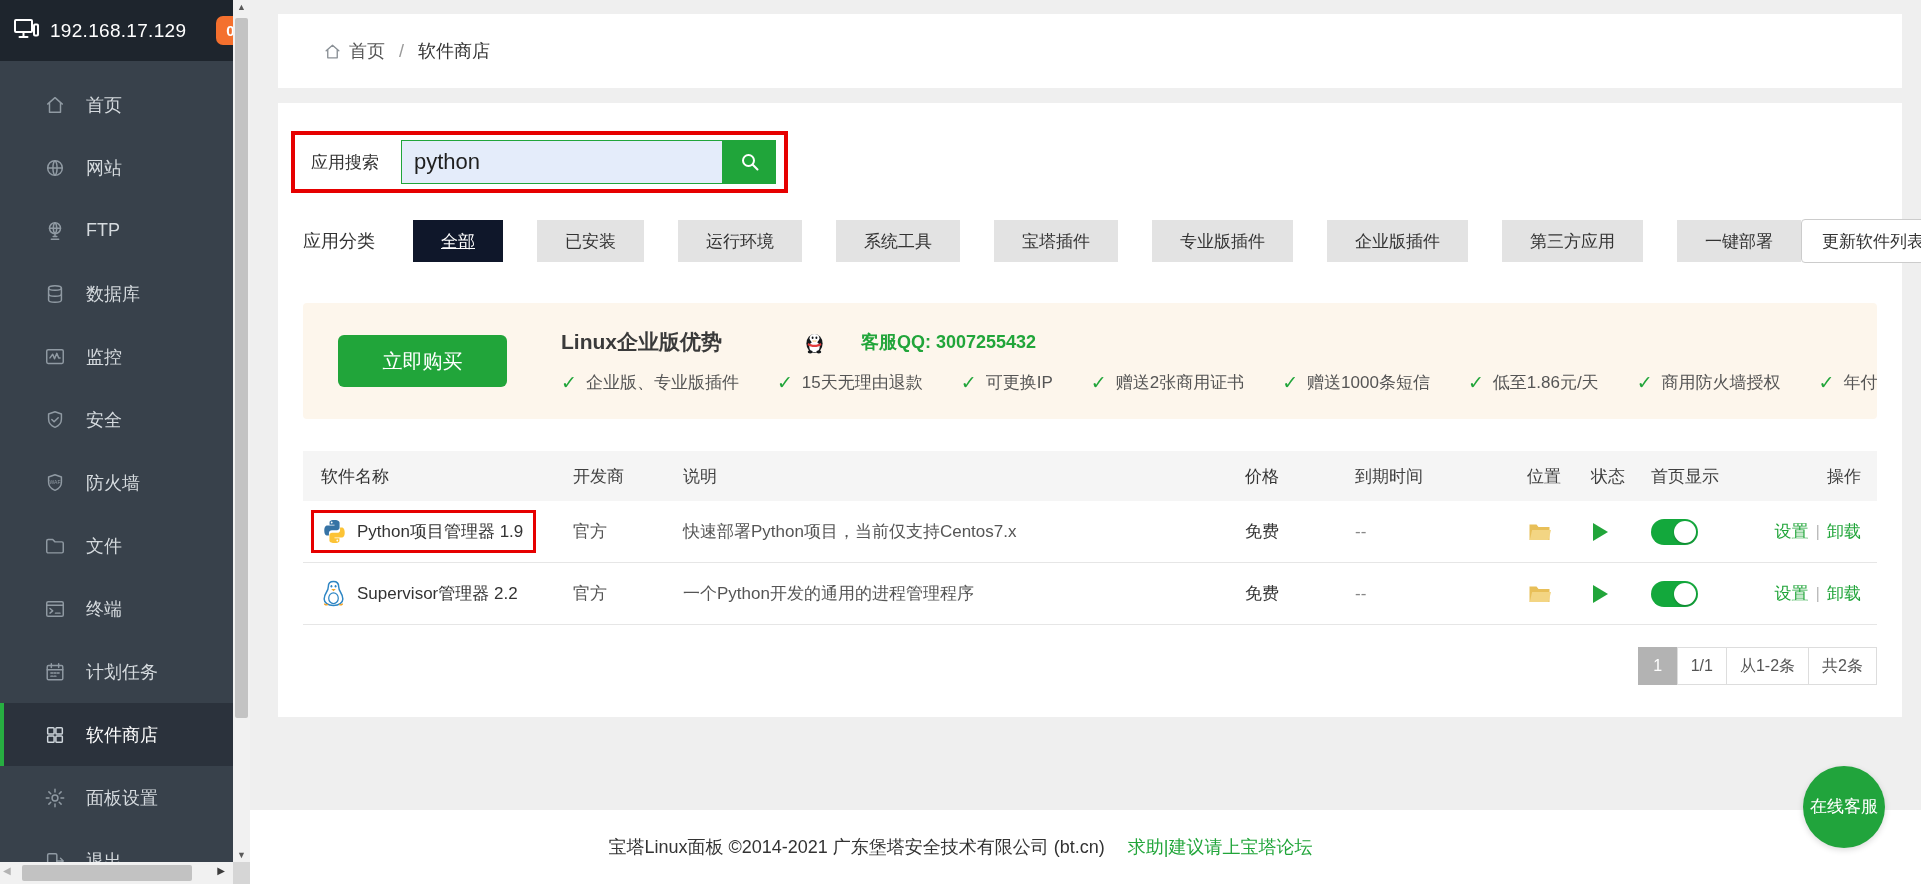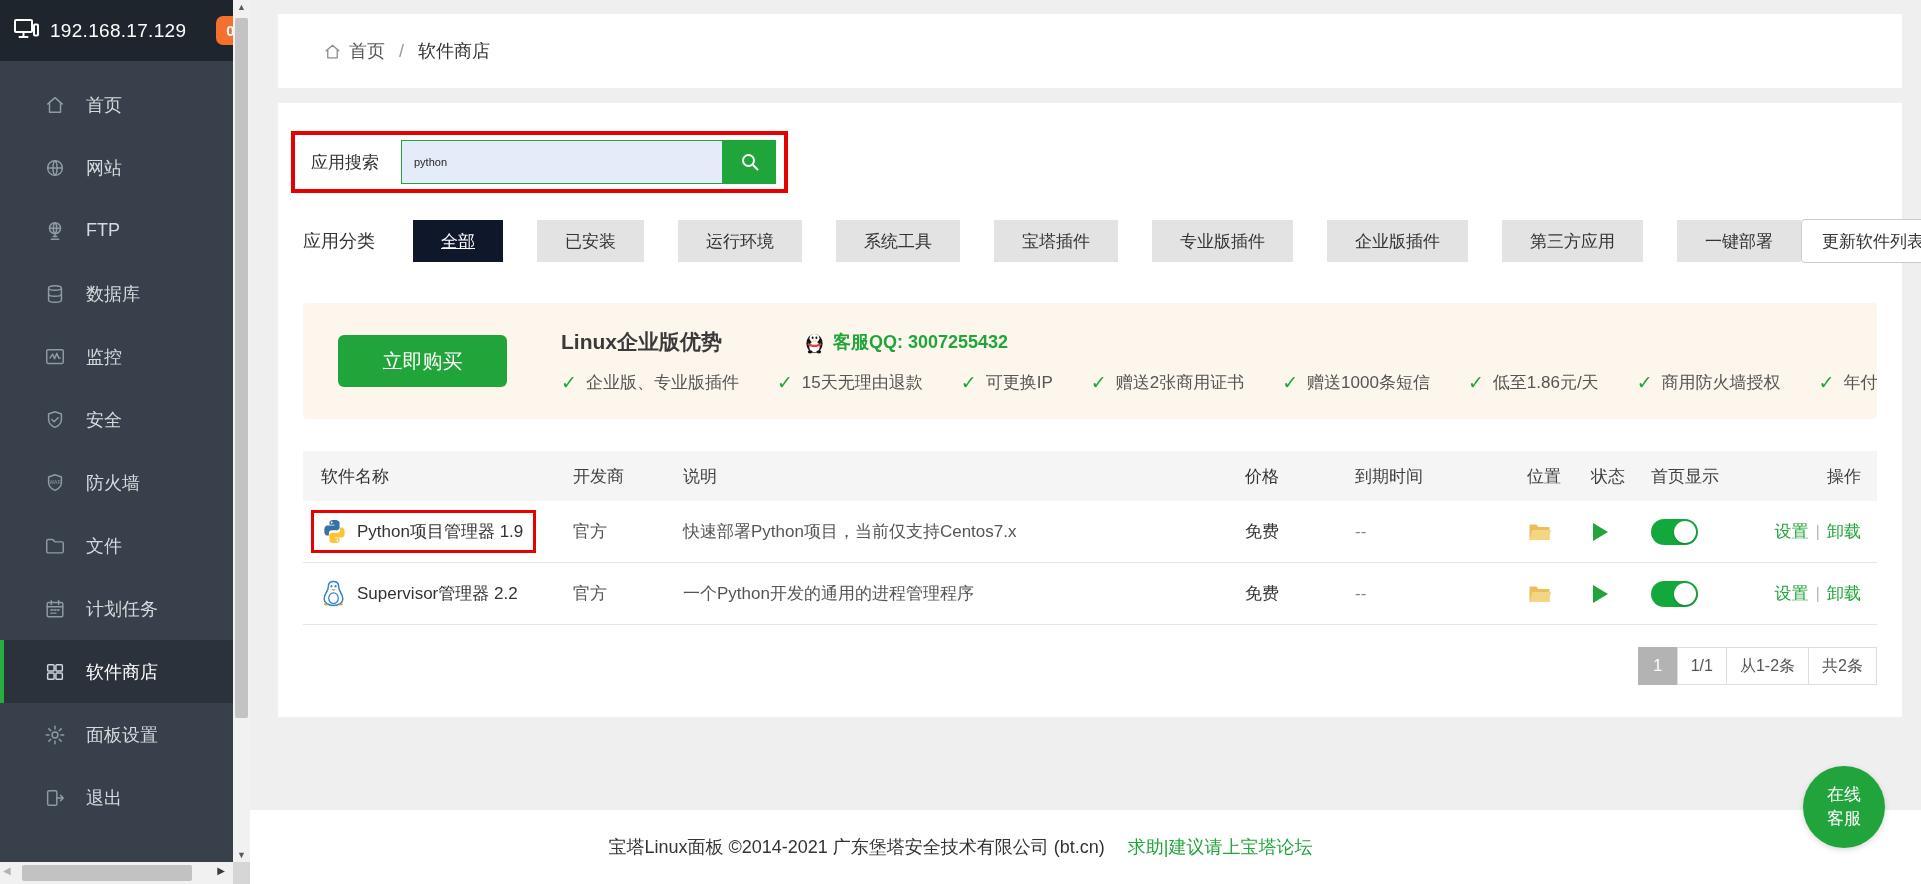--- a/index.html
+++ b/index.html
@@ -38,37 +38,37 @@
   .breadcrumb .bc-ico { margin-right:7px; display:flex; }
   .breadcrumb .bc-ico svg { width:19px; height:19px; stroke:#8a9096; fill:none; stroke-width:1.7; stroke-linecap:round; stroke-linejoin:round; }
   .breadcrumb .sep { margin:0 14px; color:#999; }
   .breadcrumb .cur { color:#333; }
 
   .main-card { margin-top:15px; height:614px; padding:28px 25px 0 25px; }
 
   
   .search-annot { display:inline-flex; align-items:center; border:4px solid #e60000; background:#fff; padding:5px 8px 5px 0; margin-left:-12px;justify-content:flex-end; }
   .search-label { font-size:17px; color:#333; padding:0 22px 0 16px; white-space:nowrap; }
-  .search-input { width:322px; height:44px; border:1px solid #20a53a; background:#e4ecfa; font-size:11px; padding:0 12px; color:#1f1f1f; outline:none; font-family:inherit; }
+  .search-input { width:322px; height:44px; border:1px solid #20a53a; background:#e4ecfa; font-size:22px; padding:0 12px; color:#1f1f1f; outline:none; font-family:inherit; }
   .search-btn { width:53px; height:44px; background:#20a53a; border:none; display:flex; align-items:center; justify-content:center; cursor:pointer; }
 
   
   .cat-row { margin-top:26px; display:flex; align-items:center; }
   .cat-label { font-size:18px; color:#333; margin-right:38px; white-space:nowrap; }
   .cat-tab { height:42px; padding:0 28px; background:#e3e3e3; color:#333; font-size:17px; display:flex; align-items:center; margin-right:34px; cursor:pointer; white-space:nowrap; }
   .cat-tab.active { background:#0f172a; color:#fff;text-decoration:underline; }
   .update-btn { margin-left:auto; margin-right:2px; height:44px; padding:0 20px; background:#fff; border:1px solid #ccc; border-radius:4px; font-size:17px; color:#333; cursor:pointer; white-space:nowrap; font-family:inherit; }
 
   
   .banner { margin-top:40px; height:116px; background:#fdf6ec; border-radius:4px; display:flex; align-items:center; padding-left:35px; overflow:hidden; }
   .buy-btn { width:169px; height:52px; background:#21a53a; color:#fff; font-size:20px; border:none; border-radius:6px; cursor:pointer; flex:none; font-family:inherit; }
   .banner-right { flex:1; min-width:0; margin-left:54px; }
   .banner-row1 { display:flex; align-items:center; }
   .banner-title { font-size:21px; font-weight:bold; color:#3a3a3a; }
-  .banner-qq { display:flex; align-items:center; margin-left:82px; color:#21a53a; font-weight:bold; font-size:18px; }
+  .banner-qq { display:flex; align-items:center; margin-left:82px; color:#21a53a; font-weight:bold; font-size:18px;gap:28px; }
   .banner-qq .qq-ico { margin-right:8px; display:flex; }
   .features { margin-top:15px; display:flex; white-space:nowrap; overflow:hidden; }
   .feature { display:flex; align-items:center; margin-right:38px; font-size:17px; color:#555; flex:none; }
   .feature .chk { color:#21a53a; font-weight:bold; font-size:19px; margin-right:9px; }
 
   
   .tbl { margin-top:32px; }
   .tr { display:flex; align-items:center; font-size:17px; }
   .thead { height:50px; background:#f5f5f5; color:#404040; }
   .trow { height:62px; border-bottom:1px solid #e6e6e6; color:#555; }
@@ -95,21 +95,21 @@
   .pager { margin-top:22px; display:flex; justify-content:flex-end; }
   .pg { height:38px; min-width:40px; padding:0 13px; display:flex; align-items:center; justify-content:center; border:1px solid #ddd; background:#fff; color:#555; font-size:16px; margin-left:-1px; cursor:pointer; }
   .pg.active { background:#b3b3b3; border-color:#b3b3b3; color:#fff; padding:0; }
 
   
   .footer { position:absolute; left:0; right:0; bottom:0; height:74px; background:#fff; display:flex; align-items:center; justify-content:center; }
   .footer-inner { transform:translateX(-125px); font-size:18px; color:#333; white-space:nowrap; }
   .footer-link { color:#21a53a; margin-left:18px; text-decoration:none; cursor:pointer; }
 
   
-  .support { position:absolute; right:36px; bottom:36px; width:82px; height:82px; border-radius:50%; background:#21a43c; color:#fff; font-size:17px; display:flex; flex-direction:column; align-items:center; justify-content:center; line-height:1.4; z-index:6; cursor:pointer; box-shadow:0 2px 6px rgba(0,0,0,.15); }
+  .support { position:absolute; right:36px; bottom:36px; width:82px; height:82px; border-radius:50%; background:#21a43c; color:#fff; font-size:17px; display:flex; align-items:center; justify-content:center; line-height:1.4; z-index:6; cursor:pointer; box-shadow:0 2px 6px rgba(0,0,0,.15); }
 </style>
 </head>
 <body>
 
 <div class="page">
 
   <aside class="sidebar">
     <div class="sb-header">
       <span class="ico" style="color:#fff">
         <svg viewBox="0 0 26 24" style="width:27px;height:24px;stroke-width:2">
@@ -186,20 +186,29 @@
           </span>
         <span>防火墙</span>
       </div>
       <div class="nav-item">
         <span class="ico">
             <svg viewBox="0 0 24 24">
               <path d="M3 6.5c0-.8.7-1.5 1.5-1.5h5L12 7.5h7.5c.8 0 1.5.7 1.5 1.5v9c0 .8-.7 1.5-1.5 1.5h-15c-.8 0-1.5-.7-1.5-1.5z"></path>
             </svg>
           </span>
         <span>文件</span>
+      </div>
+      <div class="nav-item">
+        <span class="ico">
+            <svg viewBox="0 0 24 24">
+              <rect x="3" y="4" width="18" height="16" rx="1.5"></rect>
+              <path d="M3 8h18M6.5 11.5l3 2.5-3 2.5M12.5 16.5h5"></path>
+            </svg>
+          </span>
+        <span>终端</span>
       </div>
       <div class="nav-item">
         <span class="ico">
             <svg viewBox="0 0 24 24">
               <rect x="3.5" y="5" width="17" height="15.5" rx="1.5"></rect>
               <path d="M3.5 9.5h17M8 3v4M16 3v4M7.5 13h2M11 13h2M14.5 13h2M7.5 16.5h2M11 16.5h2"></path>
             </svg>
           </span>
         <span>计划任务</span>
       </div>

